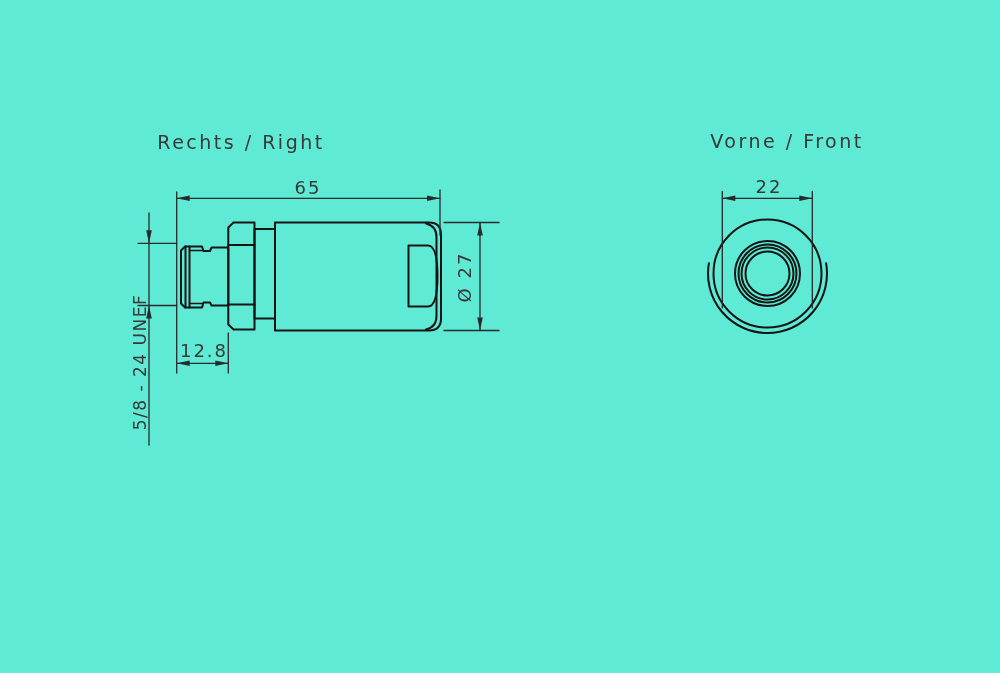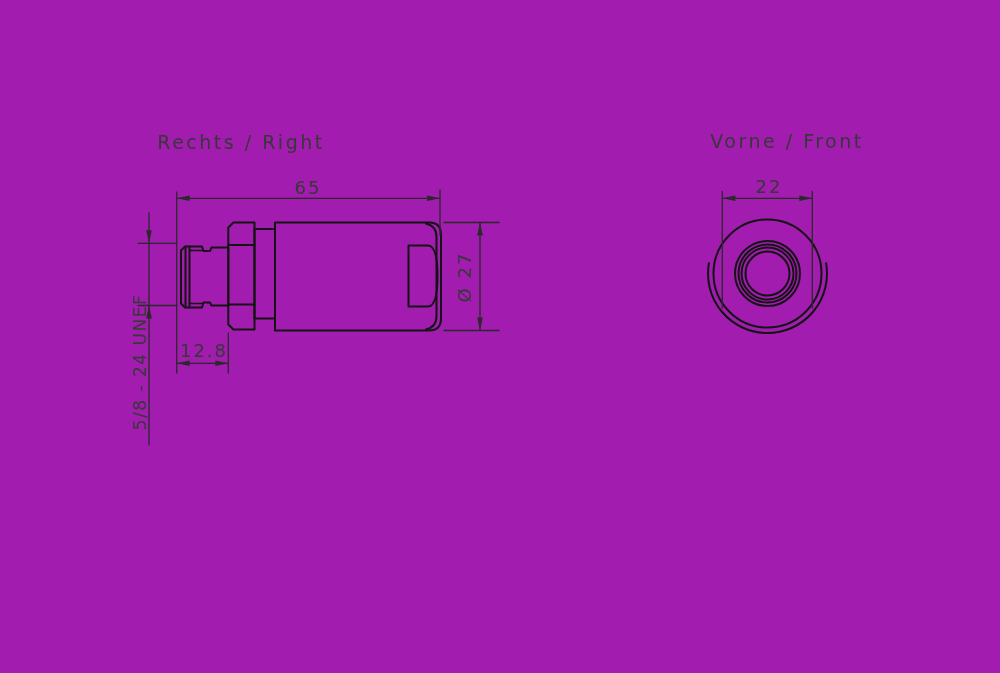--- a/index.html
+++ b/index.html
@@ -5,21 +5,21 @@
   html,body{
     margin:0;
     padding:0;
     background:#ffffff;
     font-family:"DejaVu Sans", sans-serif;
   }
   .stage{
     position:relative;
     width:1000px;
     height:673px;
-    background:#a21caf;
+    background:#5eead4;
     overflow:hidden;
   }
   svg text{
     fill:#383838;
     font-family:"DejaVu Sans", sans-serif;
     font-weight:400;
   }
   .view-title{
     font-size:19px;
     letter-spacing:2.5px;

